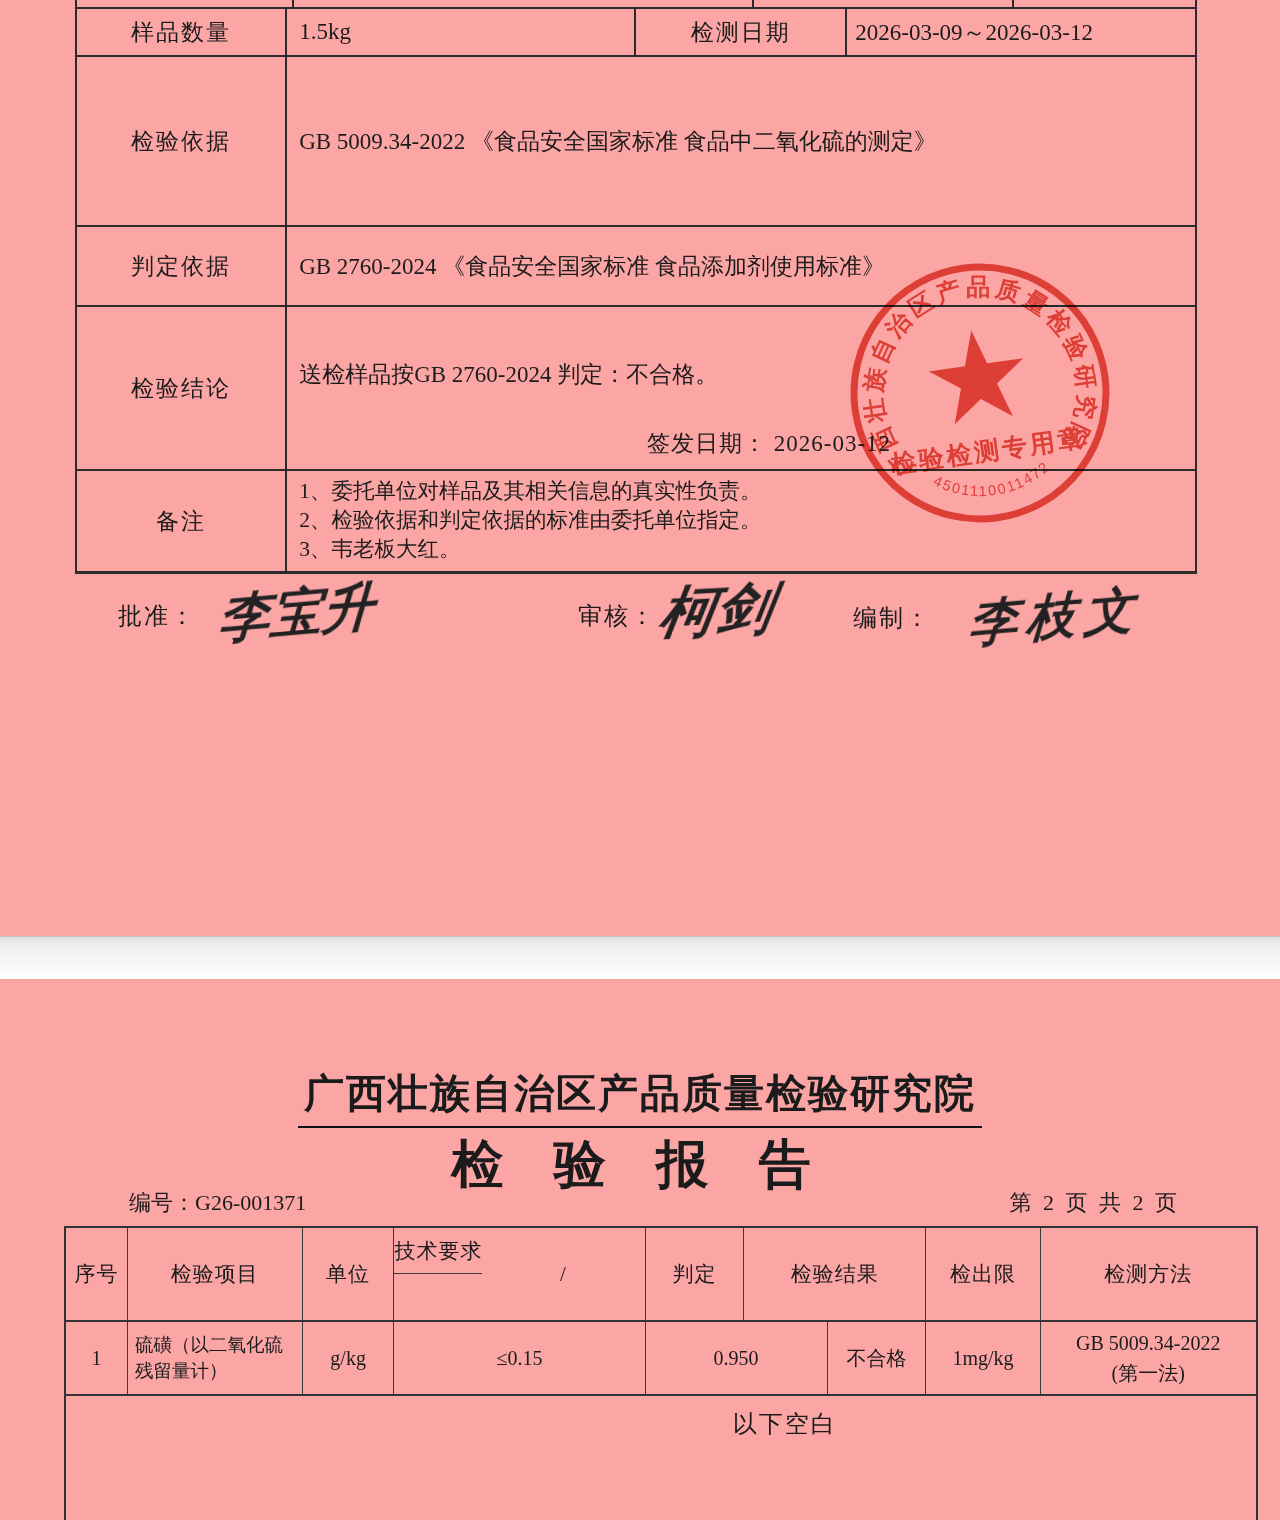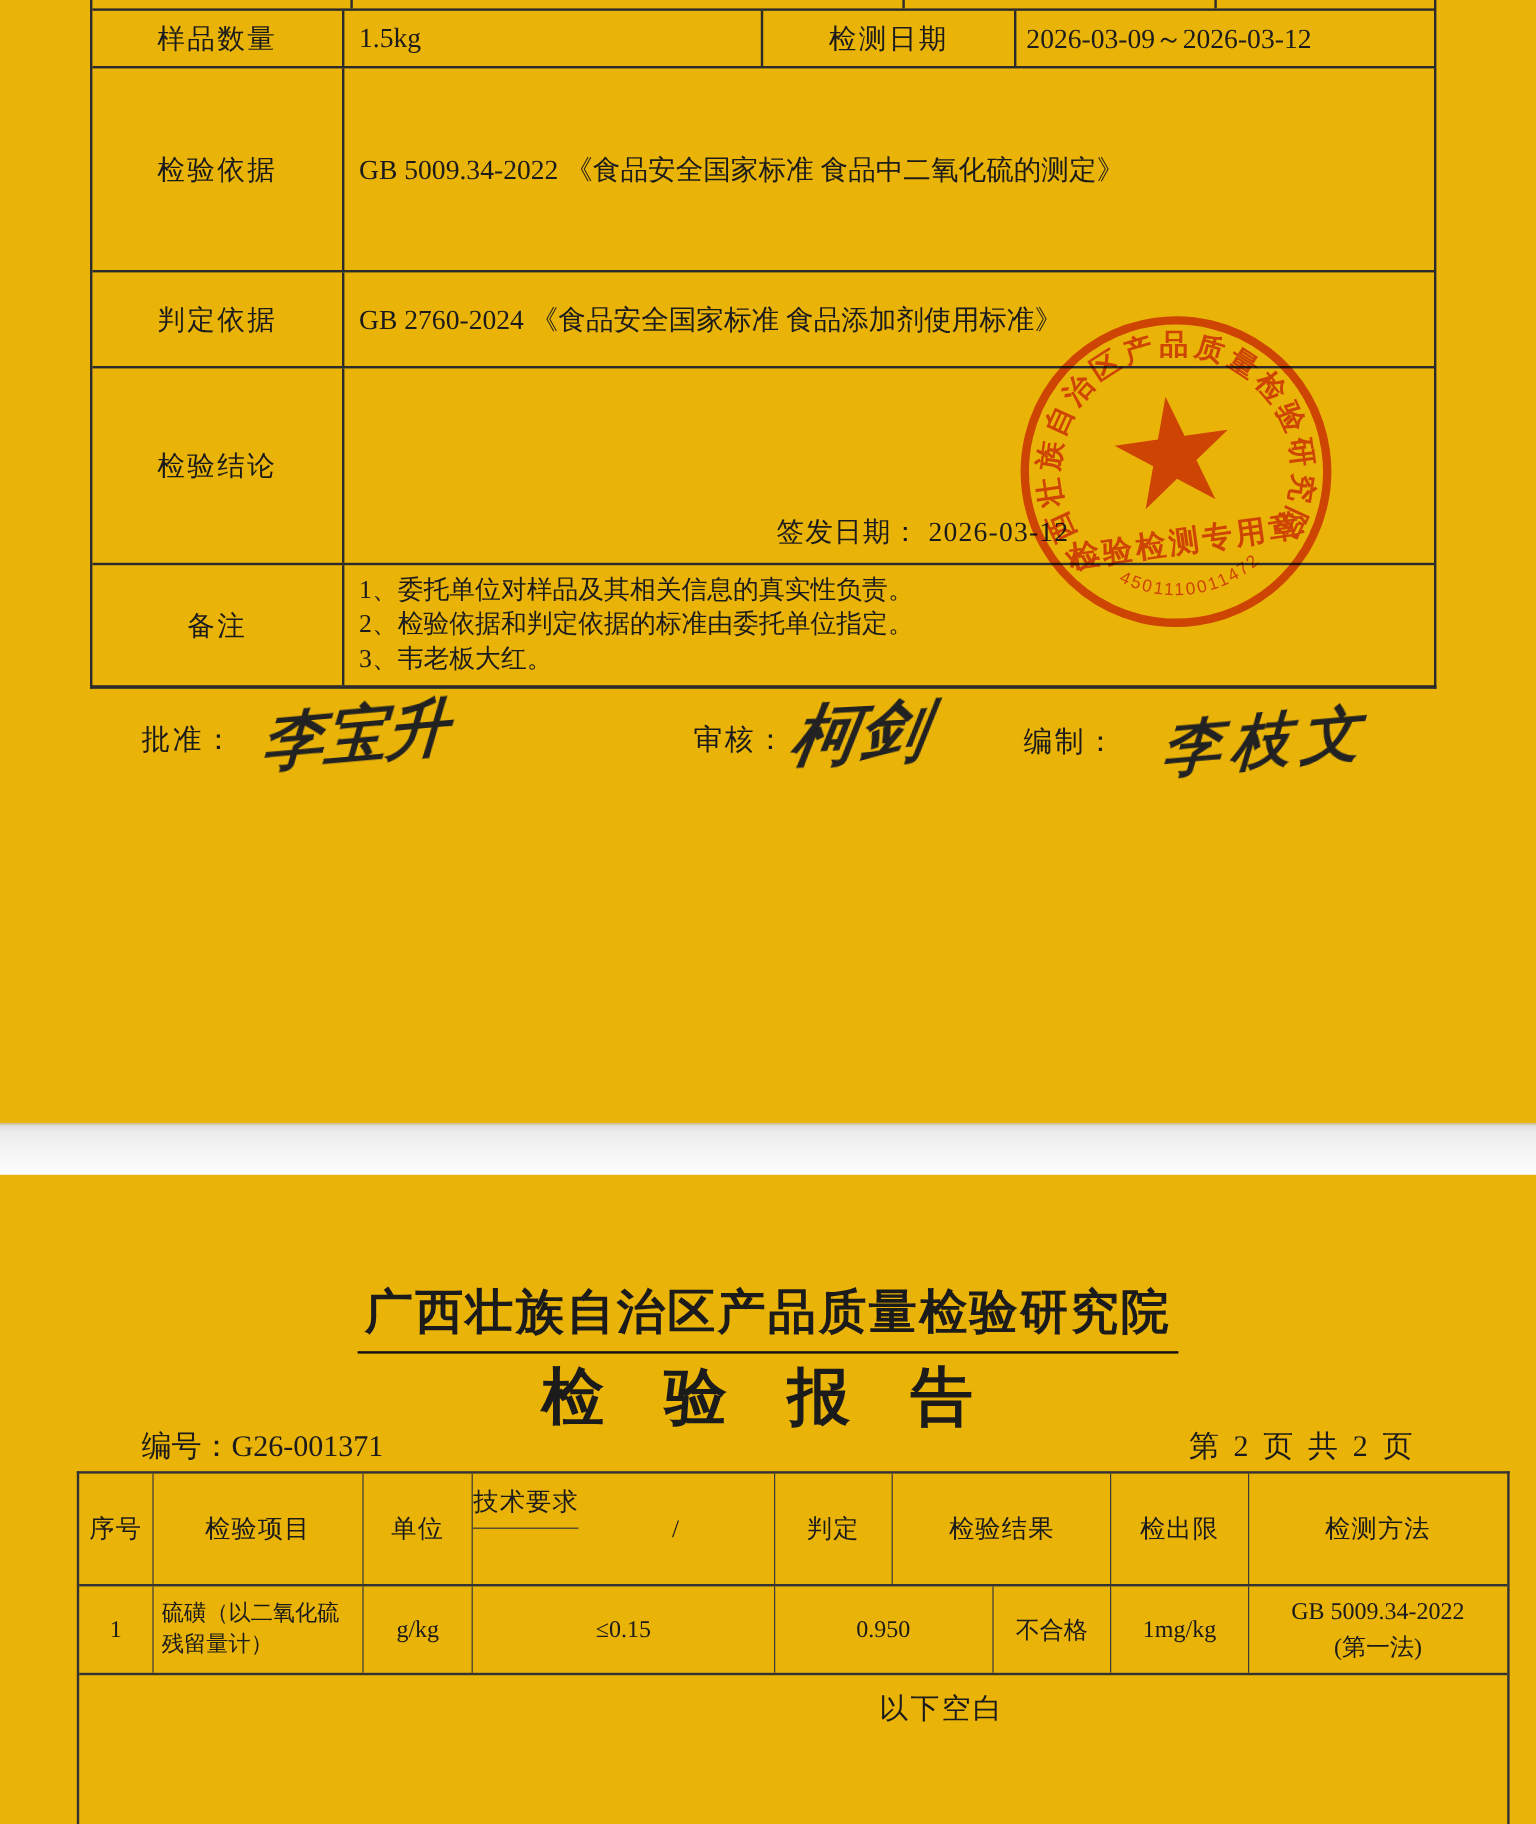--- a/index.html
+++ b/index.html
@@ -1,16 +1,16 @@
 <!DOCTYPE html>
 <html><head>
 <meta charset="utf-8">
 <style>
   html,body{margin:0;padding:0;background:#e8e8e8;}
-  .shot{position:relative;width:1280px;height:1520px;background:#eab308;overflow:hidden;
+  .shot{position:relative;width:1280px;height:1520px;background:#fca5a5;overflow:hidden;
         font-family:"Liberation Serif","DejaVu Serif",serif;color:#1b1b1b;}
   .page{position:absolute;left:0;width:1280px;}
   
   .t1{position:absolute;left:75px;top:0;width:1118px;
       border-left:2.5px solid #2b2b2b;border-right:2.5px solid #2b2b2b;border-bottom:3px solid #2b2b2b;}
   .t1-row{display:flex;border-bottom:2px solid #2b2b2b;position:relative;}
   .t1-row:last-child{border-bottom:none;}
   .t1 .c{box-sizing:border-box;display:flex;align-items:center;}
   .t1 .divr{border-right:2px solid #2b2b2b;}
   .t1 .lab{width:18.8%;justify-content:center;font-size:23px;letter-spacing:2px;}
@@ -41,21 +41,21 @@
             border-top:1px solid #c7c7c7;
             background:linear-gradient(#dcdcdc 0px,#ececec 7px,#f6f6f6 24px,#fdfdfd 42px);}
   
   .p2{top:978px;height:542px;}
   .org-title{position:absolute;top:88px;left:0;width:1280px;text-align:center;}
   .org-title span{display:inline-block;font-size:40px;font-weight:700;letter-spacing:2px;
                   border-bottom:2.5px solid #111;padding:0 6px 5px 6px;}
   .report-title{position:absolute;top:152px;left:0;width:1280px;text-align:center;
                 font-family:"Liberation Sans","DejaVu Sans",sans-serif;
                 font-size:52px;font-weight:700;letter-spacing:18px;}
-  .no-row{position:absolute;top:210px;left:118px;right:100px;font-size:25px;}
+  .no-row{position:absolute;top:210px;left:129px;right:100px;font-size:22px;}
   .no-row .pgno{position:absolute;right:0;top:0;letter-spacing:3px;}
   
   .t2{position:absolute;left:64px;top:248px;width:1194px;height:294px;
       border:2.5px solid #333;border-bottom:none;box-sizing:border-box;}
   .t2-hrow{display:flex;height:92px;border-bottom:2px solid #333;}
   .t2 .hc{box-sizing:border-box;display:flex;align-items:center;justify-content:center;
           font-size:21px;border-right:1.8px solid #3a3a3a;letter-spacing:1px;}
   .t2 .hc:last-child,.t2 .dc:last-child{border-right:none;}
   .t2 .split{flex-direction:row;align-items:stretch;justify-content:flex-start;padding:0;}
   .t2 .split .top{height:45px;border-bottom:1.8px solid #3a3a3a;display:flex;align-items:center;justify-content:center;}
@@ -98,20 +98,21 @@
         <div class="c val" style="flex:1">GB 5009.34-2022 《食品安全国家标准 食品中二氧化硫的测定》</div>
       </div>
 
       <div class="t1-row r-judge">
         <div class="c lab divr">判定依据</div>
         <div class="c val" style="flex:1">GB 2760-2024 《食品安全国家标准 食品添加剂使用标准》</div>
       </div>
 
       <div class="t1-row r-concl">
         <div class="c lab divr">检验结论</div>
+        <div class="c val" style="flex:1">送检样品按GB 2760-2024 判定：不合格。</div>
         <div class="issue-line">
           <span>签发日期：</span>
           <span>2026-03-12</span>
         </div>
       </div>
 
       <div class="t1-row r-remarks">
         <div class="c lab divr">备注</div>
         <div class="c val" style="flex:1">
           <span>1、委托单位对样品及其相关信息的真实性负责。</span>

